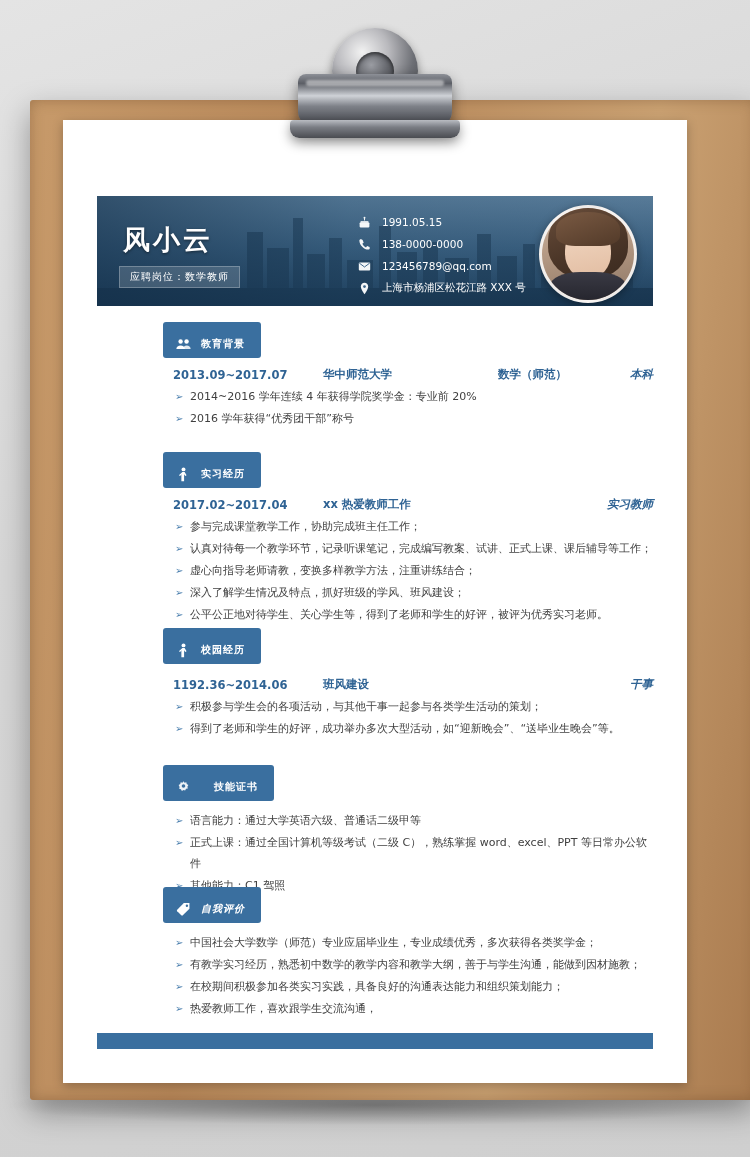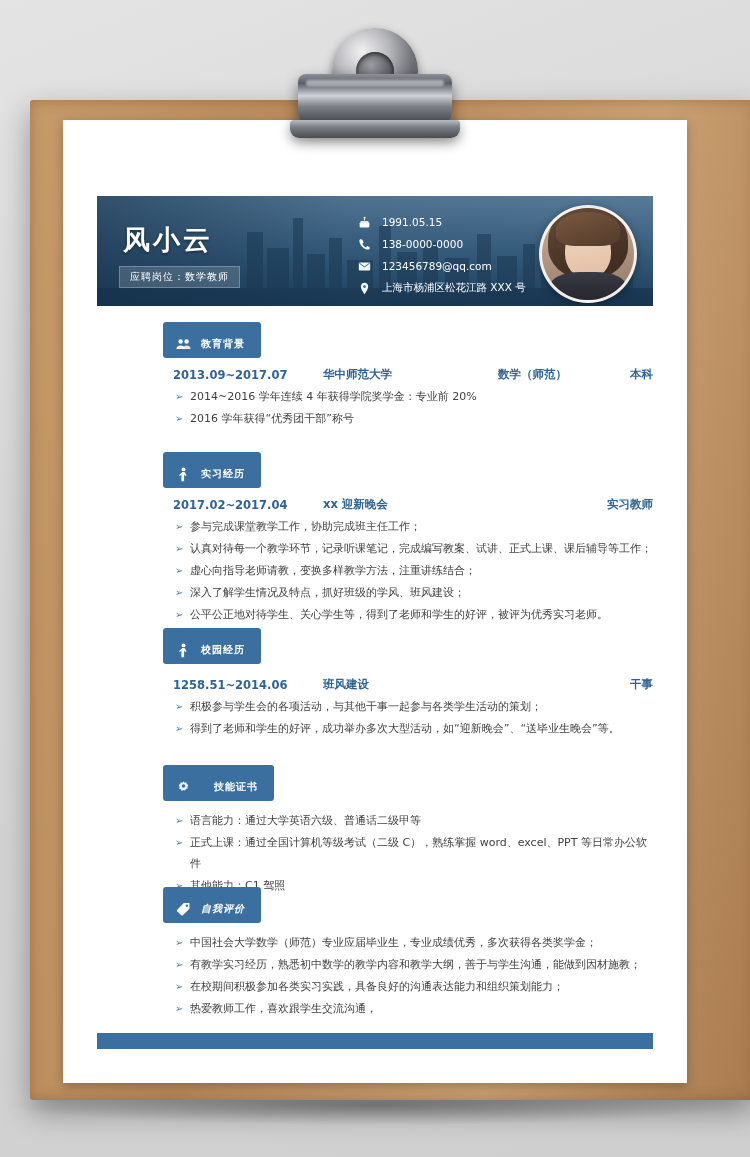--- a/index.html
+++ b/index.html
@@ -264,21 +264,21 @@
     width: 480px;
     font-size: 11.5px;
     font-weight: bold;
     color: #2f6394;
     display: flex;
     align-items: flex-end;
   }
   .eh-date { width: 150px; }
   .eh-org  { width: 175px; }
   .eh-major{ width: 100px; }
-  .eh-deg  { flex: 1; text-align: right; }
+  .eh-deg  { flex: 1; text-align: right; font-style: italic; }
 
   
   .bullets {
     position: absolute;
     left: 112px;
     width: 482px;
     font-size: 11px;
     color: #3f3f3f;
     line-height: 21px;
   }
@@ -434,21 +434,21 @@
         <span class="t-ico">
           <svg width="17" height="17" viewBox="0 0 20 20" fill="#fff">
             <circle cx="10" cy="4" r="2.3"></circle>
             <path d="M8.7 7h2.6l2.3 4-1.5.9-1.4-2.3V18h-1.6v-5.2H9.1V18H7.5V9.6L6.1 11.9 4.6 11z"></path>
           </svg>
         </span>
         <span>实习经历</span>
       </div>
       <div class="entry-head" style="top:377px;">
         <span class="eh-date">2017.02~2017.04</span>
-        <span class="eh-org">xx 迎新晚会</span>
+        <span class="eh-org">xx 热爱教师工作</span>
         <span class="eh-major"></span>
         <span class="eh-deg">实习教师</span>
       </div>
       <div class="bullets" style="top:396px;">
         <div class="bullet">
           <span class="b-mark">➢</span>
           <span class="b-text">参与完成课堂教学工作，协助完成班主任工作；</span>
         </div>
         <div class="bullet">
           <span class="b-mark">➢</span>
@@ -471,21 +471,21 @@
       <div class="sec-title" style="top:508px;">
         <span class="t-ico">
           <svg width="17" height="17" viewBox="0 0 20 20" fill="#fff">
             <circle cx="10" cy="4" r="2.3"></circle>
             <path d="M8.7 7h2.6l2.3 4-1.5.9-1.4-2.3V18h-1.6v-5.2H9.1V18H7.5V9.6L6.1 11.9 4.6 11z"></path>
           </svg>
         </span>
         <span>校园经历</span>
       </div>
       <div class="entry-head" style="top:557px;">
-        <span class="eh-date">1258.51~2014.06</span>
+        <span class="eh-date">1192.36~2014.06</span>
         <span class="eh-org">班风建设</span>
         <span class="eh-major"></span>
         <span class="eh-deg">干事</span>
       </div>
       <div class="bullets" style="top:576px;">
         <div class="bullet">
           <span class="b-mark">➢</span>
           <span class="b-text">积极参与学生会的各项活动，与其他干事一起参与各类学生活动的策划；</span>
         </div>
         <div class="bullet">

